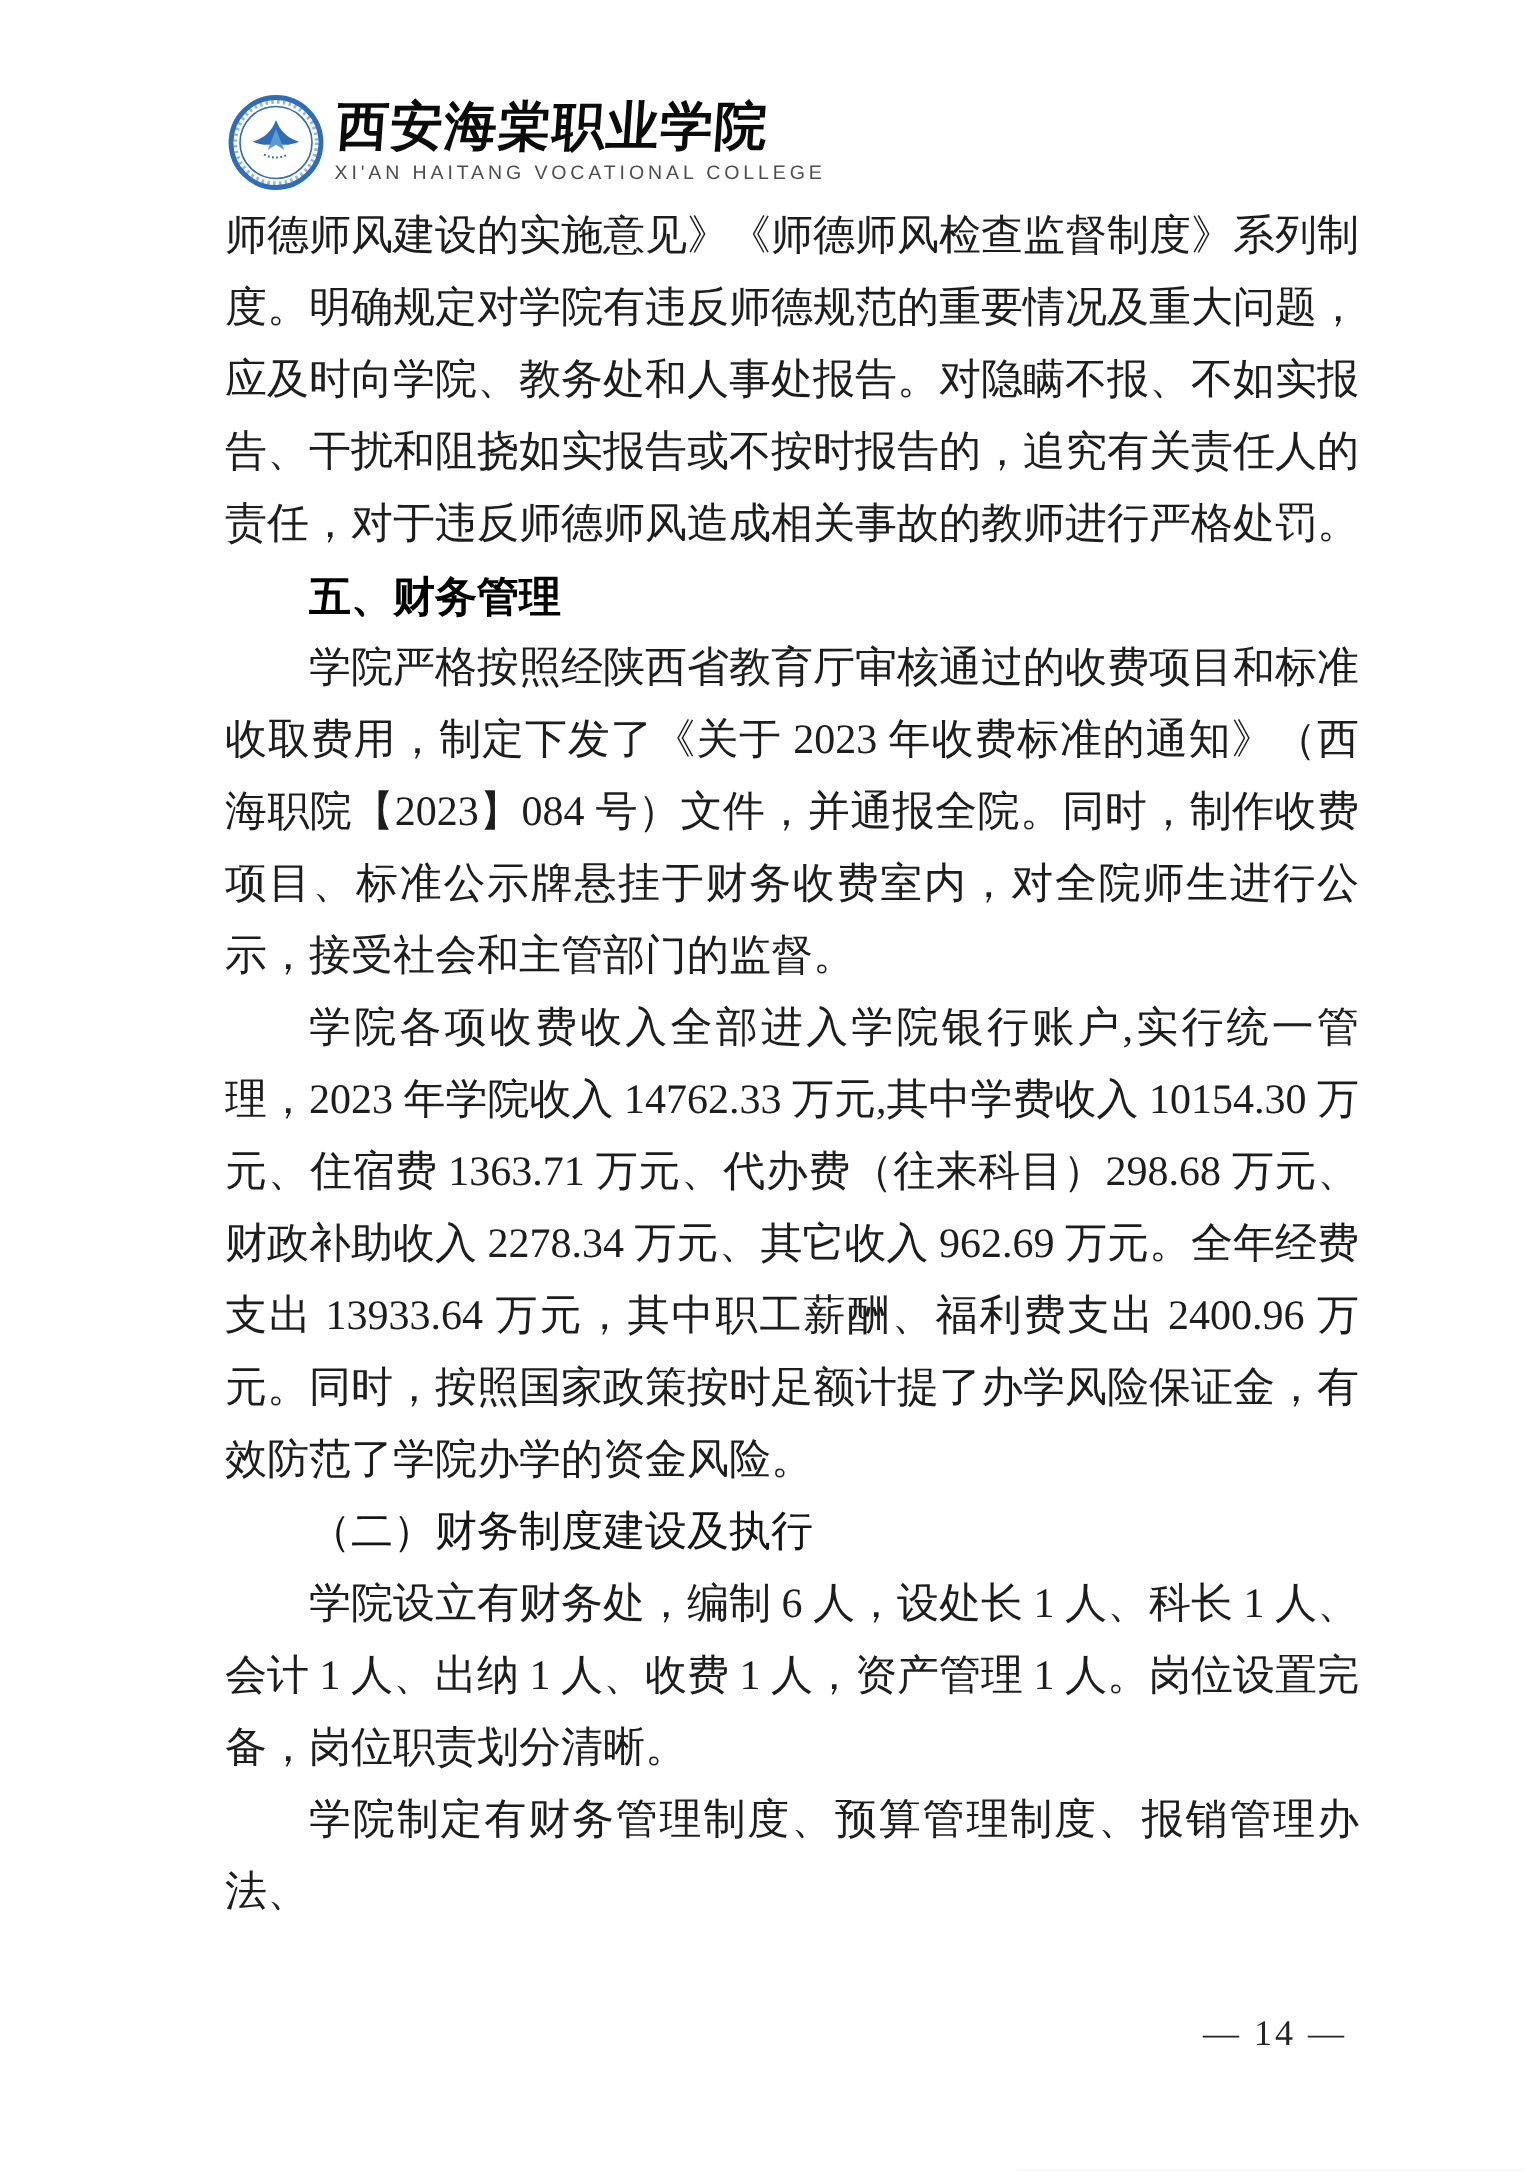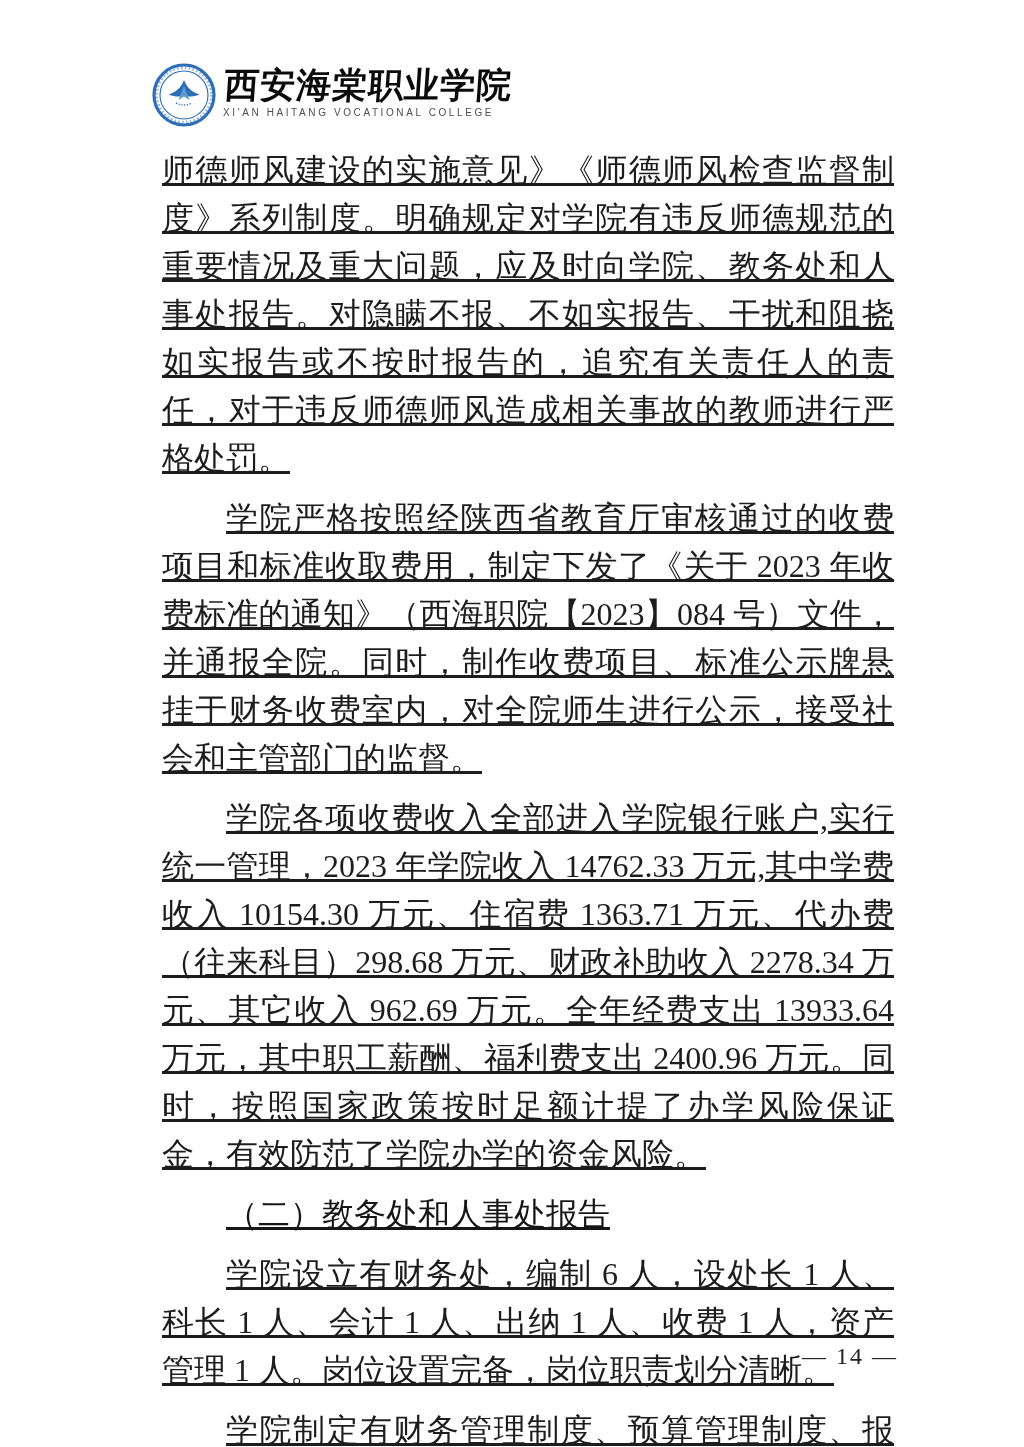--- a/index.html
+++ b/index.html
@@ -37,21 +37,21 @@
     font-weight: 900;
     color: #0b0b0b;
     letter-spacing: 1px;
     line-height: 38px;
     white-space: nowrap;
     transform: skewX(-4deg);
     transform-origin: left bottom;
   }
   .en-name {
     font-family: "Liberation Sans", sans-serif;
-    font-size: 10px;
+    font-size: 13px;
     letter-spacing: 2.6px;
     color: #4d4d4d;
     margin-top: 3px;
     white-space: nowrap;
   }
   .report-title {
     position: absolute;
     top: 76px;
     right: 120px;
     font-size: 23px;
@@ -64,25 +64,24 @@
     position: absolute;
     left: 150px;
     top: 134px;
     width: 756px;
     font-size: 28px;
     line-height: 48px;
     color: #1d1d1d;
     text-align: justify;
   }
   .content p, .content h2, .content h3 {
-    margin: 12px;
+    margin: 0;
     padding: 0;
-    font-size: 32px;
+    font-size: 28px;
     font-weight: normal;
-    text-decoration: underline;
   }
   .para { text-indent: 2em; }
   .cont { text-indent: 0; }
   .sec-heading {
     font-family: "Liberation Sans", sans-serif;
     font-weight: bold !important;
     color: #000000;
     text-indent: 2em;
   }
   .sub-heading {
@@ -120,22 +119,23 @@
   </div>
 
   <div class="header-names">
     <div class="zh-name">西安海棠职业学院</div>
     <div class="en-name">XI'AN HAITANG VOCATIONAL COLLEGE</div>
   </div>
 
 
   <div class="content">
     <p class="cont">师德师风建设的实施意见》《师德师风检查监督制度》系列制度。明确规定对学院有违反师德规范的重要情况及重大问题，应及时向学院、教务处和人事处报告。对隐瞒不报、不如实报告、干扰和阻挠如实报告或不按时报告的，追究有关责任人的责任，对于违反师德师风造成相关事故的教师进行严格处罚。</p>
+    <h2 class="sec-heading">五、财务管理</h2>
     <p class="para">学院严格按照经陕西省教育厅审核通过的收费项目和标准收取费用，制定下发了《关于 2023 年收费标准的通知》（西海职院【2023】084 号）文件，并通报全院。同时，制作收费项目、标准公示牌悬挂于财务收费室内，对全院师生进行公示，接受社会和主管部门的监督。</p>
     <p class="para">学院各项收费收入全部进入学院银行账户,实行统一管理，2023 年学院收入 14762.33 万元,其中学费收入 10154.30 万元、住宿费 1363.71 万元、代办费（往来科目）298.68 万元、财政补助收入 2278.34 万元、其它收入 962.69 万元。全年经费支出 13933.64 万元，其中职工薪酬、福利费支出 2400.96 万元。同时，按照国家政策按时足额计提了办学风险保证金，有效防范了学院办学的资金风险。</p>
-    <h3 class="sub-heading">（二）教务处和人事处报告</h3>
+    <h3 class="sub-heading">（二）财务制度建设及执行</h3>
     <p class="para">学院设立有财务处，编制 6 人，设处长 1 人、科长 1 人、会计 1 人、出纳 1 人、收费 1 人，资产管理 1 人。岗位设置完备，岗位职责划分清晰。</p>
     <p class="para">学院制定有财务管理制度、预算管理制度、报销管理办法、</p>
   </div>
 
   <div class="page-number">— 14 —</div>
 
 </div>
 
 </body></html>

